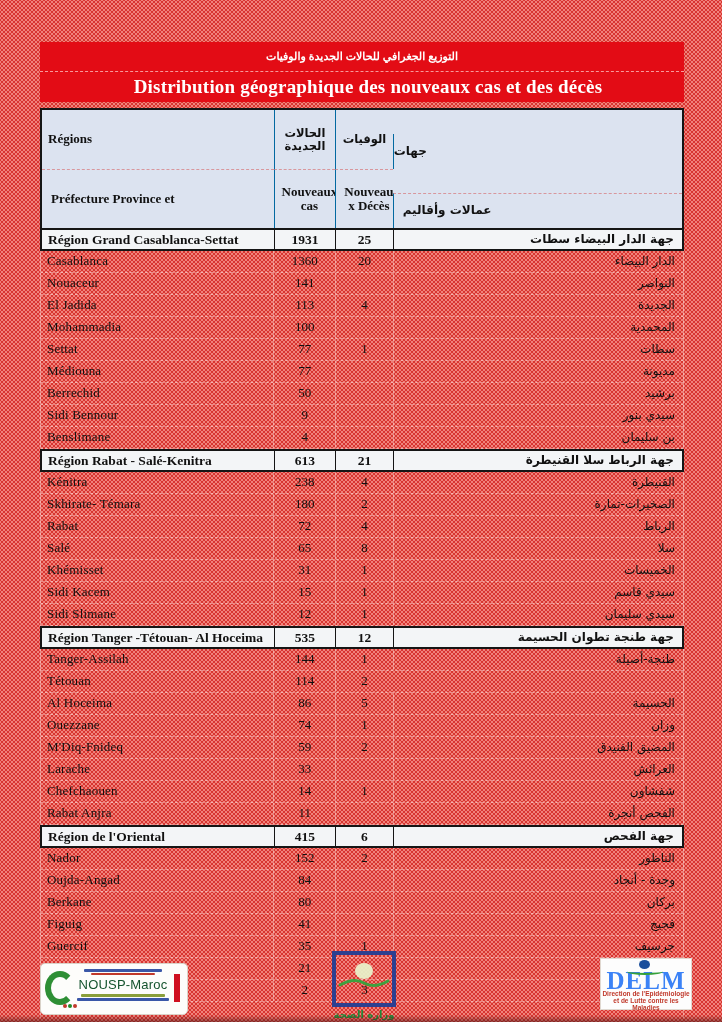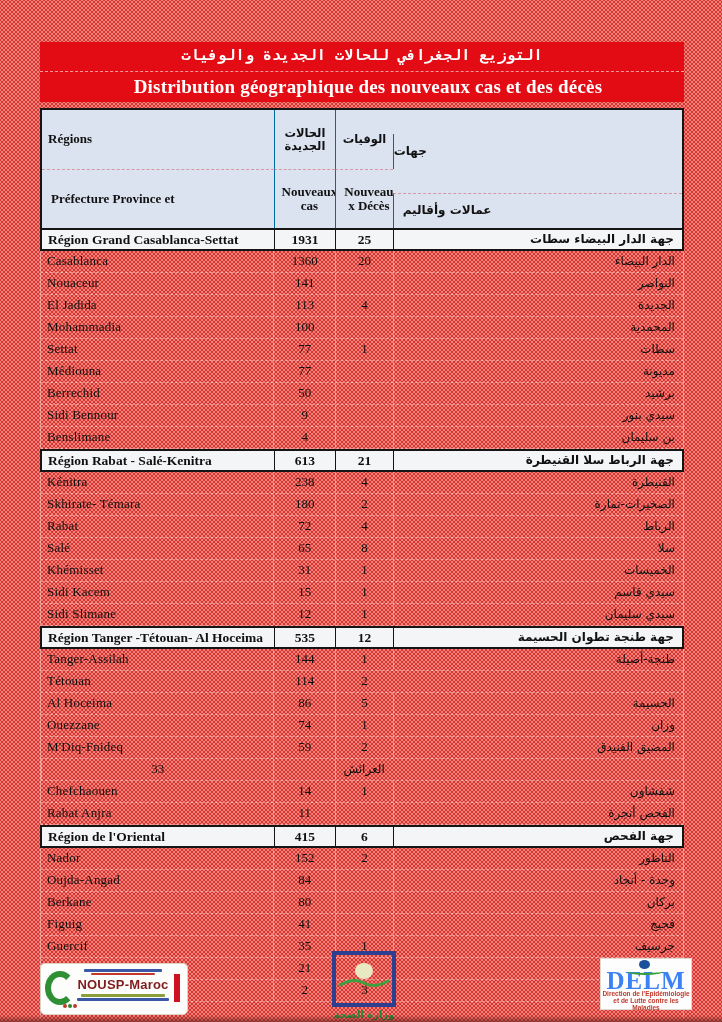--- a/index.html
+++ b/index.html
@@ -17,22 +17,22 @@
     color:#111;
   }
   .ar{font-family:"DejaVu Sans", sans-serif;}
 
   
   .banner{
     position:absolute;left:40px;top:42px;width:644px;
     background:#e30c15;color:#fff;text-align:center;
   }
   .banner .line-ar{
-    font-family:Liberation Mono, monospace;
-    font-weight:bold;font-size:15px;line-height:29px;
+    font-family:Liberation Sans, sans-serif;
+    font-weight:bold;font-size:11px;line-height:29px;
     border-bottom:1px dashed rgba(255,200,200,.75);
   }
   .banner .line-fr{
     font-weight:bold;font-size:19px;line-height:30px;
     letter-spacing:.2px;
     margin-left:12px;
   }
 
   
   .tbl{
@@ -91,21 +91,21 @@
   }
   .nousp-c{
     position:absolute;left:4px;top:7px;width:30px;height:34px;
     border:6px solid #2e8f35;border-right-color:transparent;border-radius:50%;
     box-sizing:border-box;
   }
   .nousp-mid{position:absolute;left:30px;top:5px;width:104px;text-align:center;}
   .bar{border-radius:1px;}
   .nousp-top1{height:3px;width:78px;margin:0 auto 1px;background:#3a57a8;}
   .nousp-top2{height:2px;width:64px;margin:0 auto 2px;background:#c0392b;}
-  .nousp-word{color:#7f1d1d;font-weight:bold;font-size:13px;line-height:15px;font-family:"Liberation Sans",sans-serif;letter-spacing:.2px;}
+  .nousp-word{color:#14532d;font-weight:normal;font-size:13px;line-height:15px;font-family:"Liberation Sans",sans-serif;letter-spacing:.2px;}
   .nousp-bot1{height:3px;width:84px;margin:2px auto 1px;background:#8a9f3a;}
   .nousp-bot2{height:3px;width:92px;margin:0 auto;background:#3a57a8;}
   .nousp-redbar{position:absolute;right:7px;top:10px;width:6px;height:28px;background:#cf1020;}
   .nousp-dots{position:absolute;left:22px;bottom:6px;display:flex;gap:1px;}
   .nousp-dots i{width:4px;height:4px;border-radius:50%;display:block;}
 
   .logo-ministry{position:absolute;left:326px;top:951px;width:76px;text-align:center;}
   .ministry-frame{
     width:56px;height:48px;margin:0 auto;border:4px solid #2d3f90;position:relative;
   }
@@ -290,20 +290,21 @@
           <div class="c c3">1</div>
           <div class="c c4 ar" dir="rtl">وزان</div>
         </div>
         <div class="trow data">
           <div class="c c1">M'Diq-Fnideq</div>
           <div class="c c2">59</div>
           <div class="c c3">2</div>
           <div class="c c4 ar" dir="rtl">المضيق الفنيدق</div>
         </div>
         <div class="trow data">
+          <div class="c c1">Larache</div>
           <div class="c c2">33</div>
           <div class="c c3"></div>
           <div class="c c4 ar" dir="rtl">العرائش</div>
         </div>
         <div class="trow data">
           <div class="c c1">Chefchaouen</div>
           <div class="c c2">14</div>
           <div class="c c3">1</div>
           <div class="c c4 ar" dir="rtl">شفشاون</div>
         </div>

